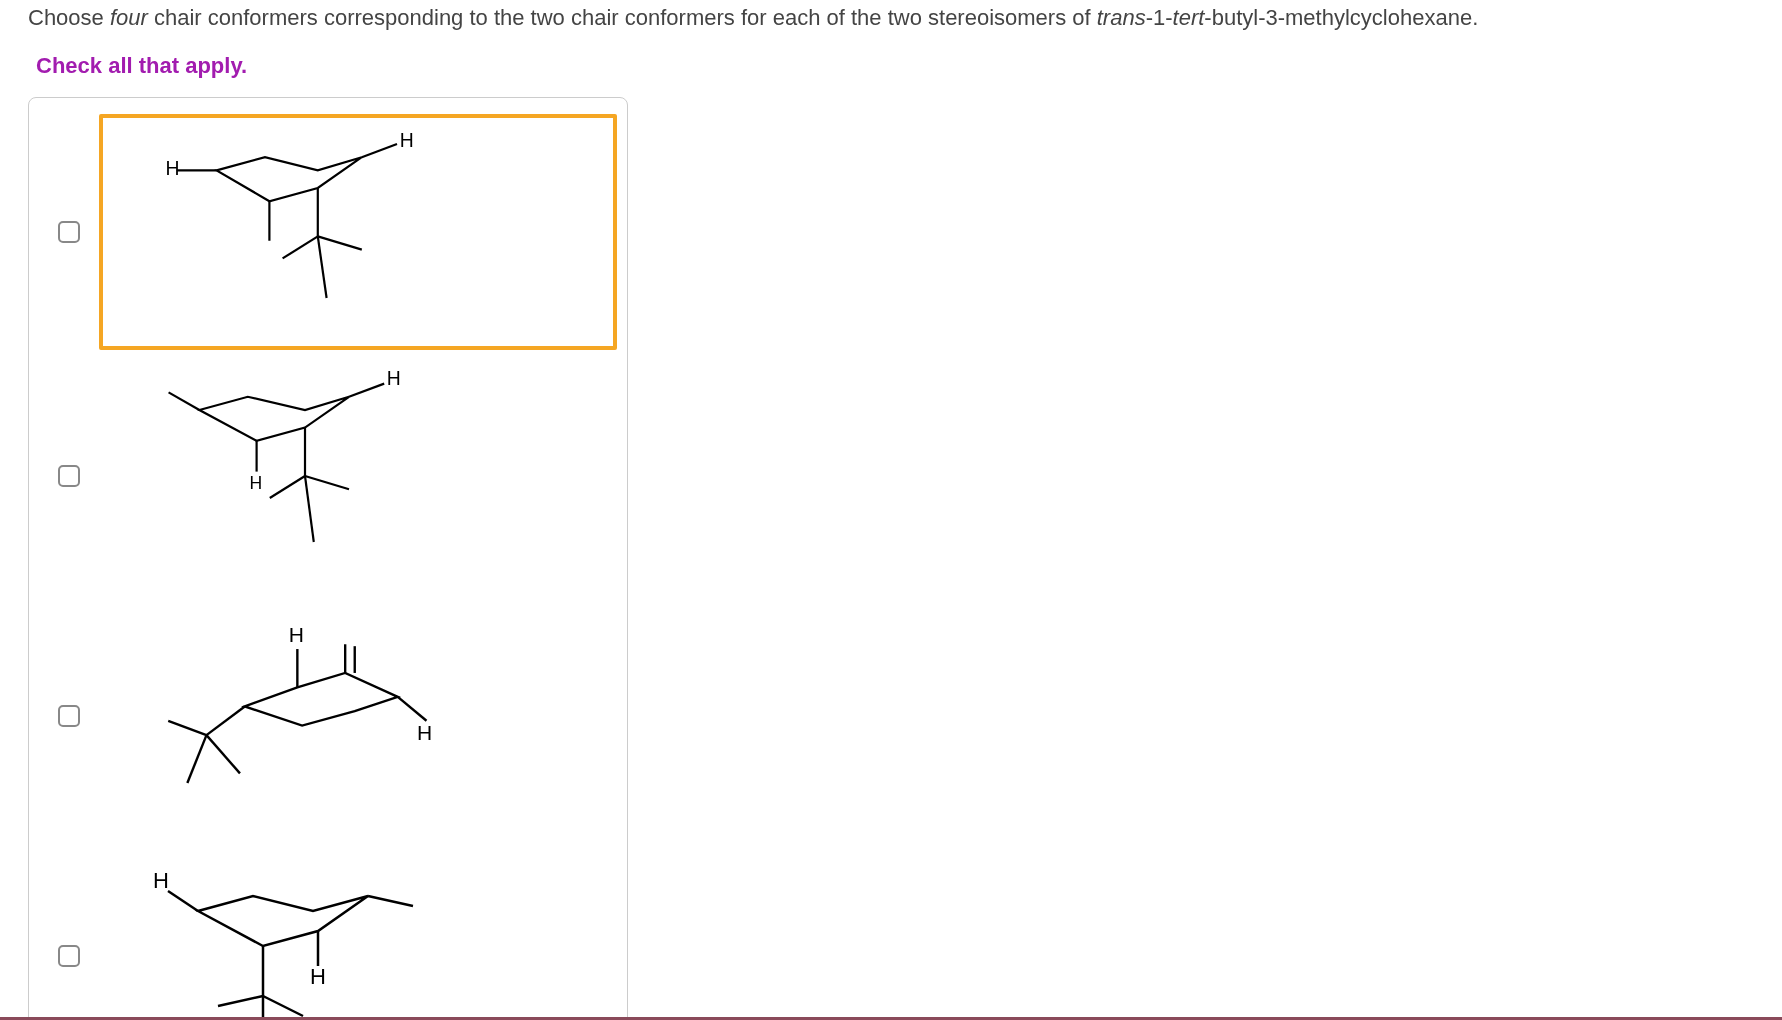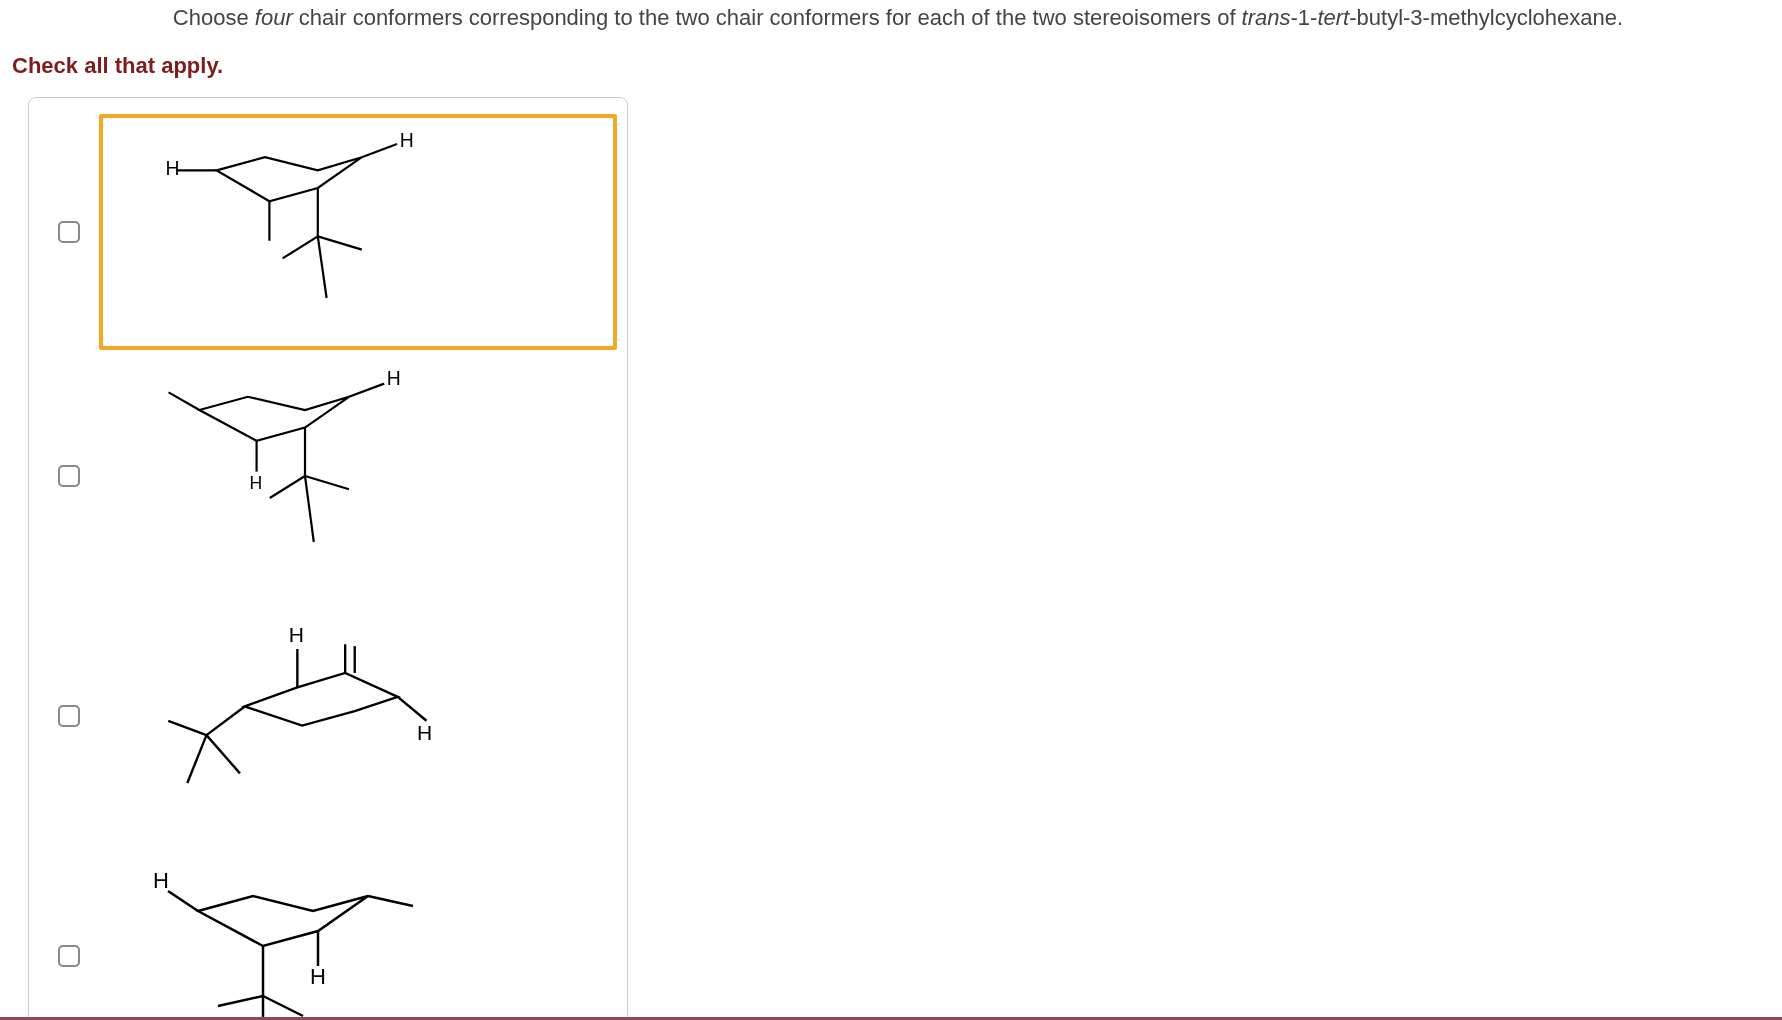--- a/index.html
+++ b/index.html
@@ -9,32 +9,31 @@
     }
     body {
       font-family: Arial, Helvetica, sans-serif;
       background: #ffffff;
       color: #333;
       padding: 0;
     }
     .question-text {
       font-size: 22px;
       color: #444;
-      padding: 4px 28px 8px 42px;
+      padding: 4px 28px 8px 28px;
       line-height: 1.3;
-      text-align: center;
     }
     .question-text .italic {
       font-style: italic;
     }
     .check-all {
       font-size: 22px;
       font-weight: bold;
-      color: #7f1d1d;
-      padding: 12px 28px 18px 12px;
+      color: #a21caf;
+      padding: 12px 28px 18px 36px;
     }
     .options-container {
       margin: 0 28px;
       border: 1px solid #ccc;
       border-radius: 8px;
       width: 600px;
       padding: 10px 0;
       overflow: hidden;
     }
     .option-row {

